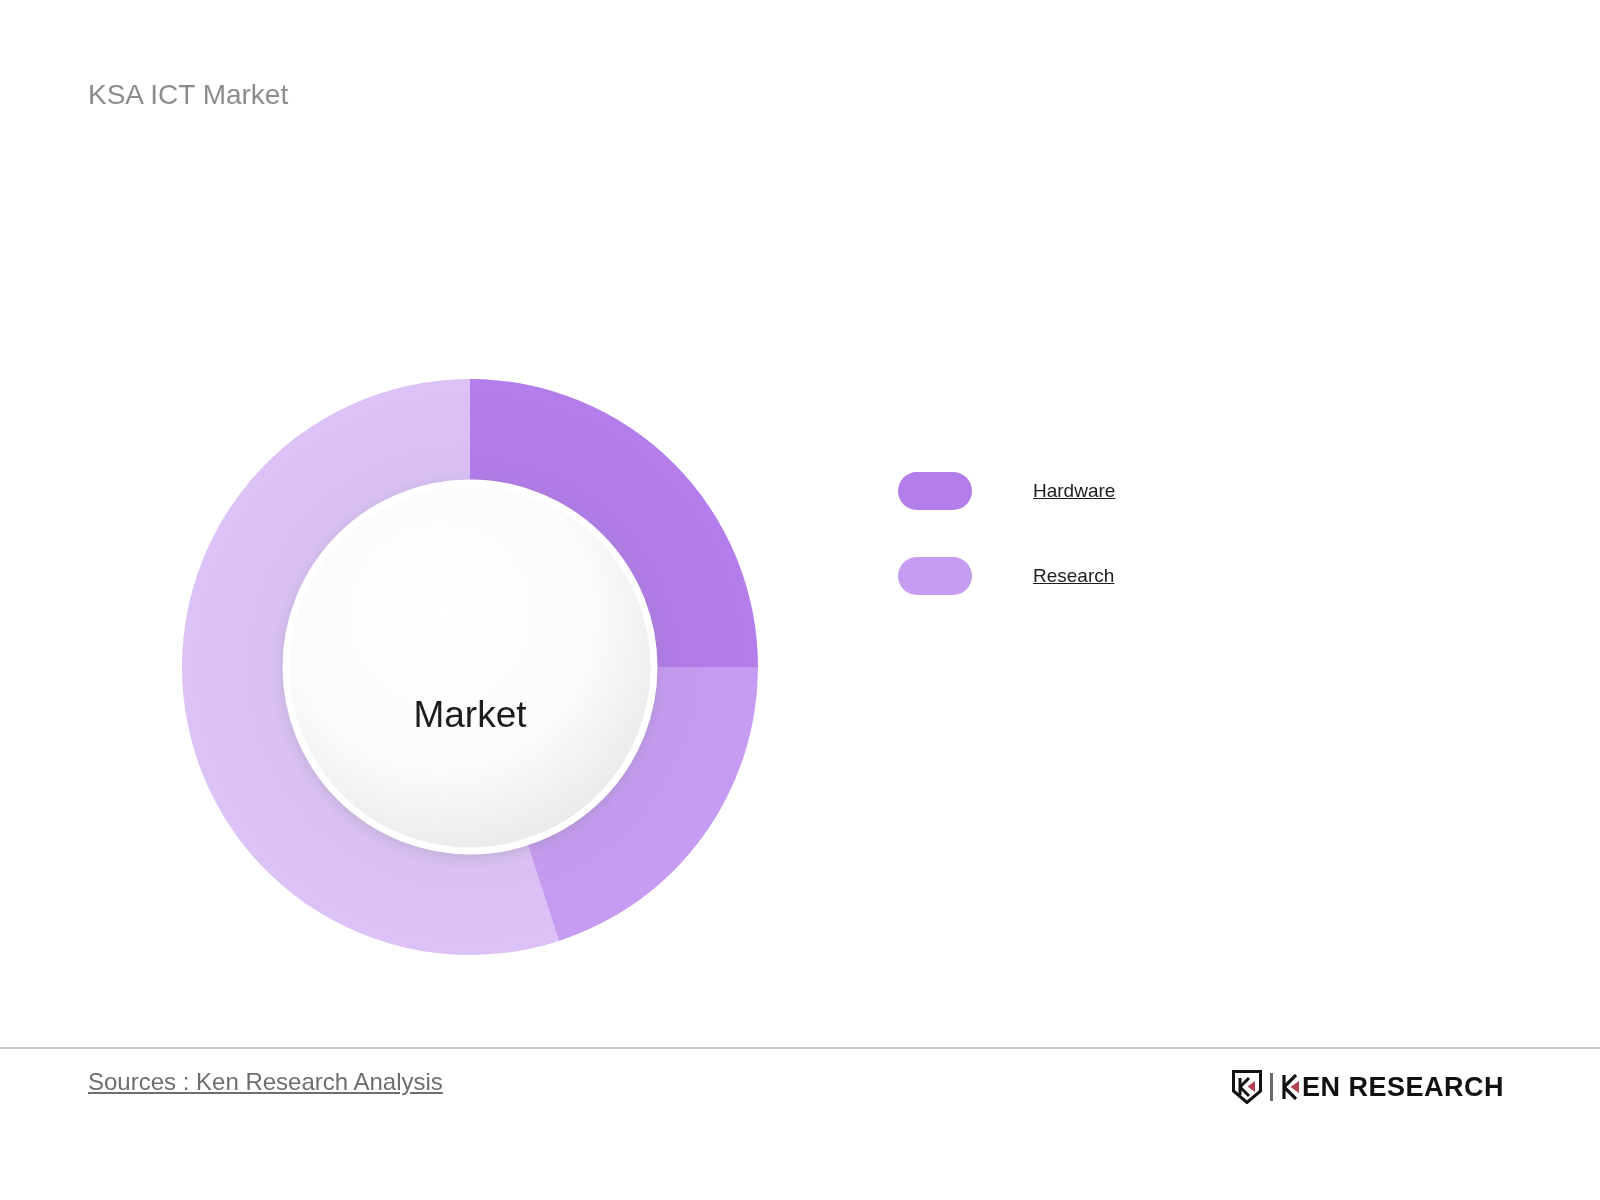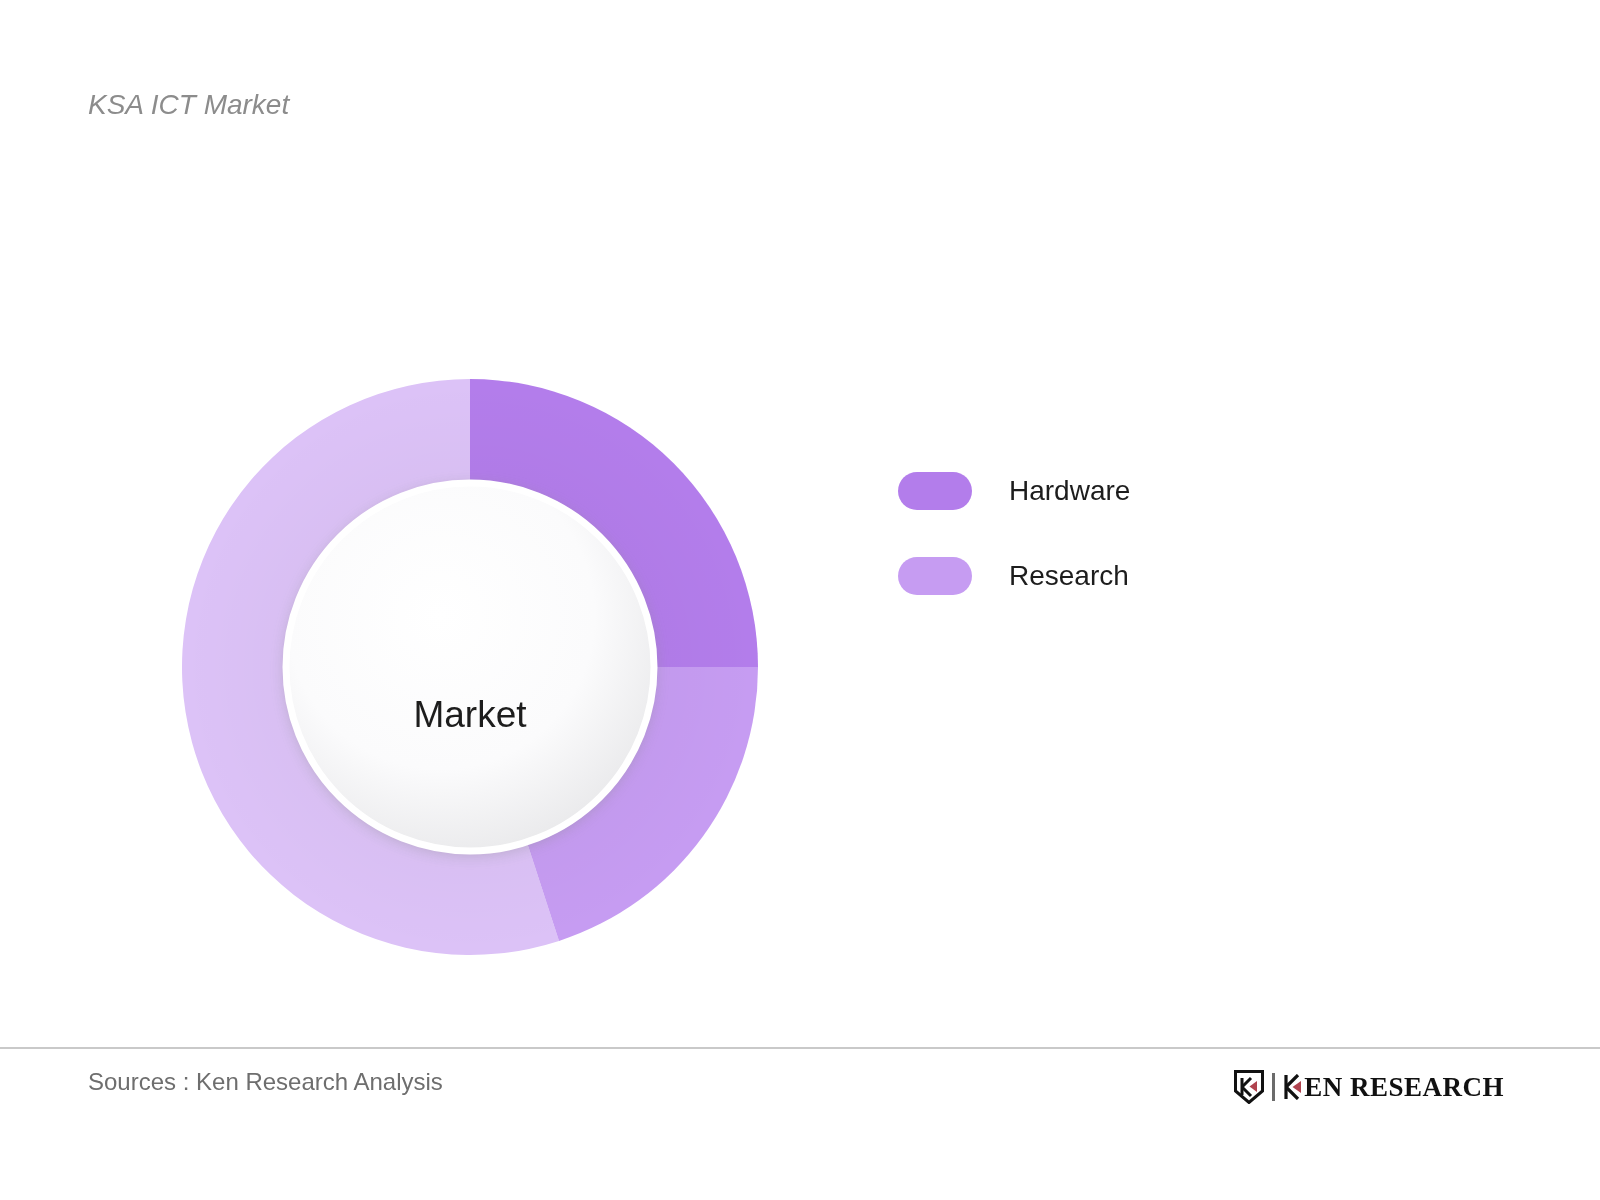--- a/index.html
+++ b/index.html
@@ -32,22 +32,21 @@
   .slide-title {
     font-size: 45px;
     font-weight: bold;
     letter-spacing: -0.4px;
     color: #1a1a1a;
     line-height: 1.12;
     margin: 0;
     white-space: nowrap;
   }
   .subtitle-block {
-    margin-top: 24px;
-    font-style: italic;
+    margin-top: 14px;
   }
   .subtitle-line {
     font-size: 28px;
     color: #8c8c8c;
     line-height: 1.62;
     font-weight: normal;
     white-space: nowrap;
   }
 
   
@@ -102,51 +101,52 @@
     align-items: center;
     height: 85px;
   }
   .legend-swatch {
     width: 74px;
     height: 38px;
     border-radius: 19px;
     flex: 0 0 auto;
   }
   .legend-label {
-    margin-left: 37px;
-    font-size: 28px;
+    margin-left: 61px;
+    font-size: 19px;
     color: #1d1d1d;
     white-space: nowrap;
+    text-decoration: underline;
   }
 
   
   .footer-rule {
     position: absolute;
     left: 0;
     top: 1047px;
     width: 1600px;
     height: 2px;
     background: #c9c9c9;
   }
   .footer-source {
     position: absolute;
     left: 88px;
     top: 1068px;
     font-size: 24px;
     color: #6e6e6e;
     white-space: nowrap;
+    text-decoration: underline;
   }
   .footer-logo {
     position: absolute;
     right: 96px;
     top: 1070px;
     display: flex;
     align-items: center;
     height: 34px;
-    font-family: Liberation Serif, serif;
   }
   .logo-mark {
     display: block;
   }
   .logo-divider {
     width: 3px;
     height: 28px;
     background: #6b6b6b;
     margin: 0 9px 0 8px;
   }

